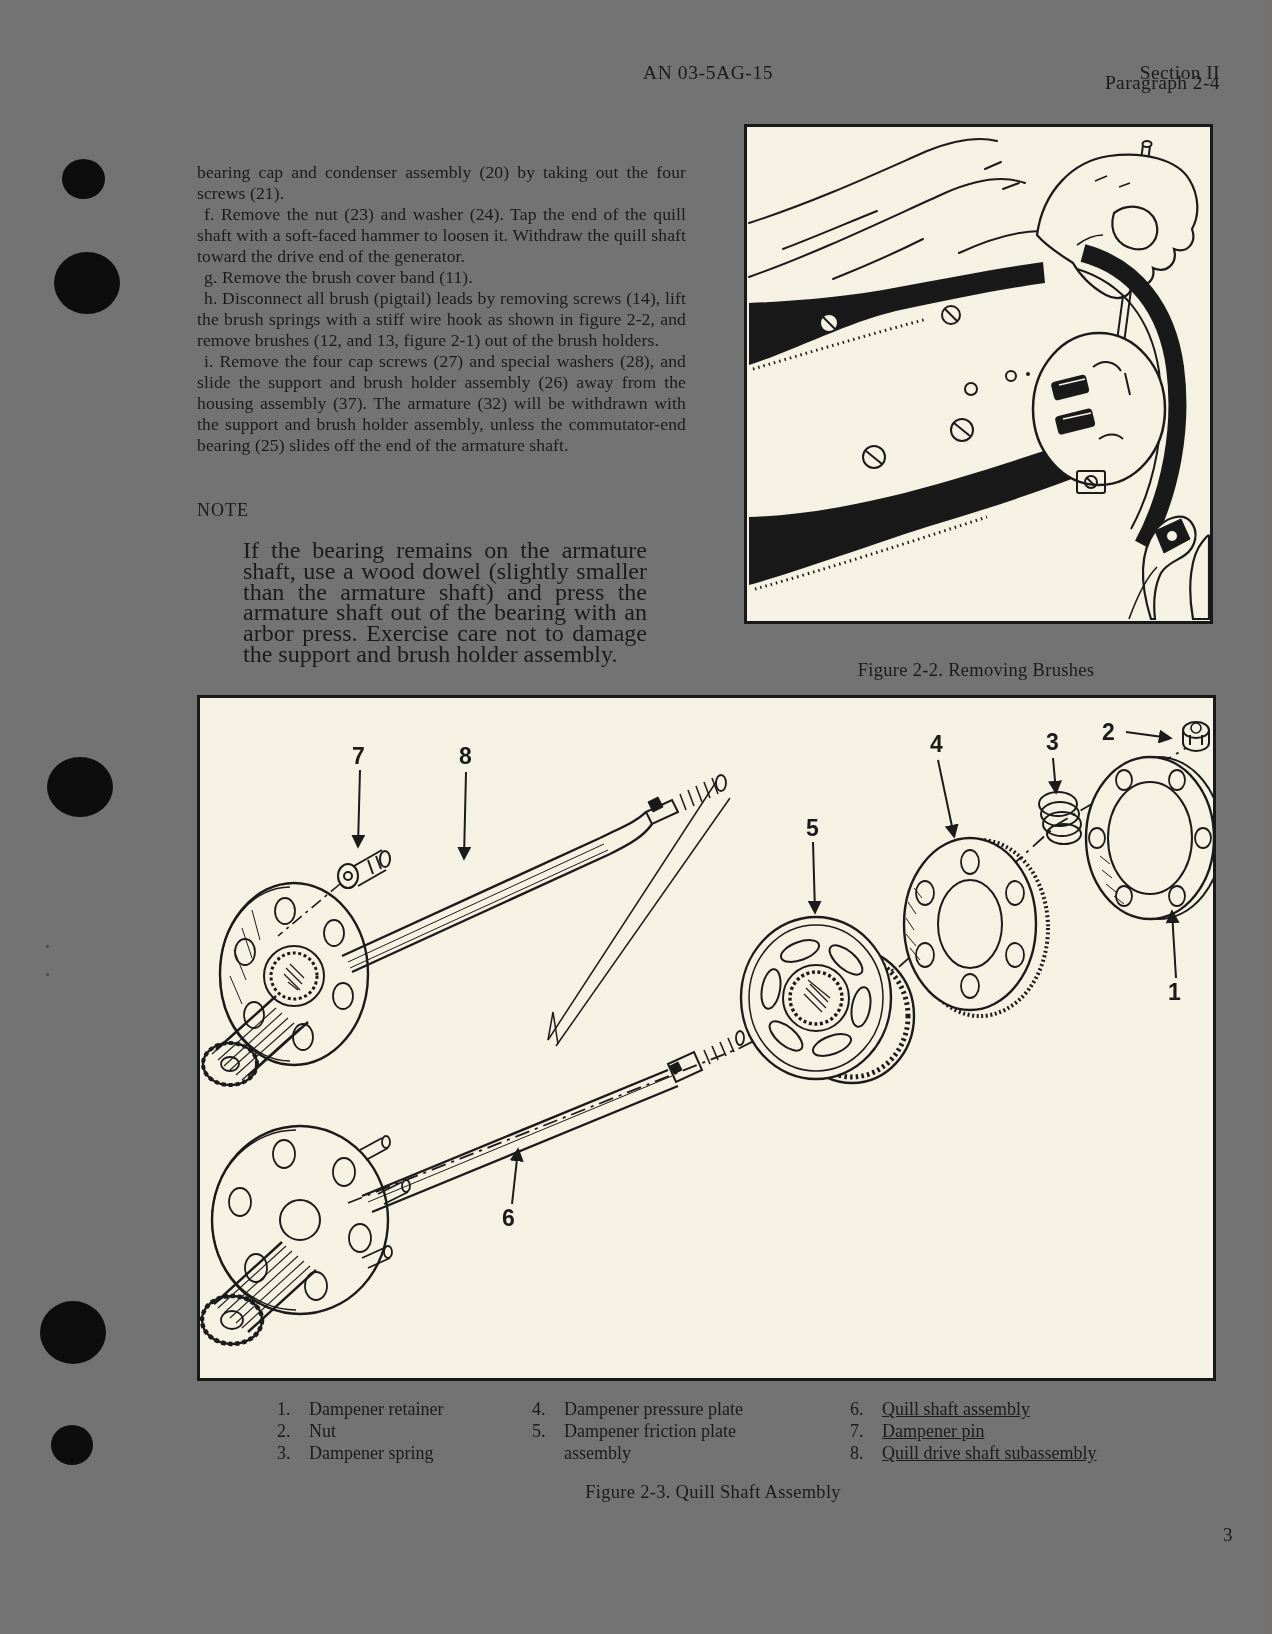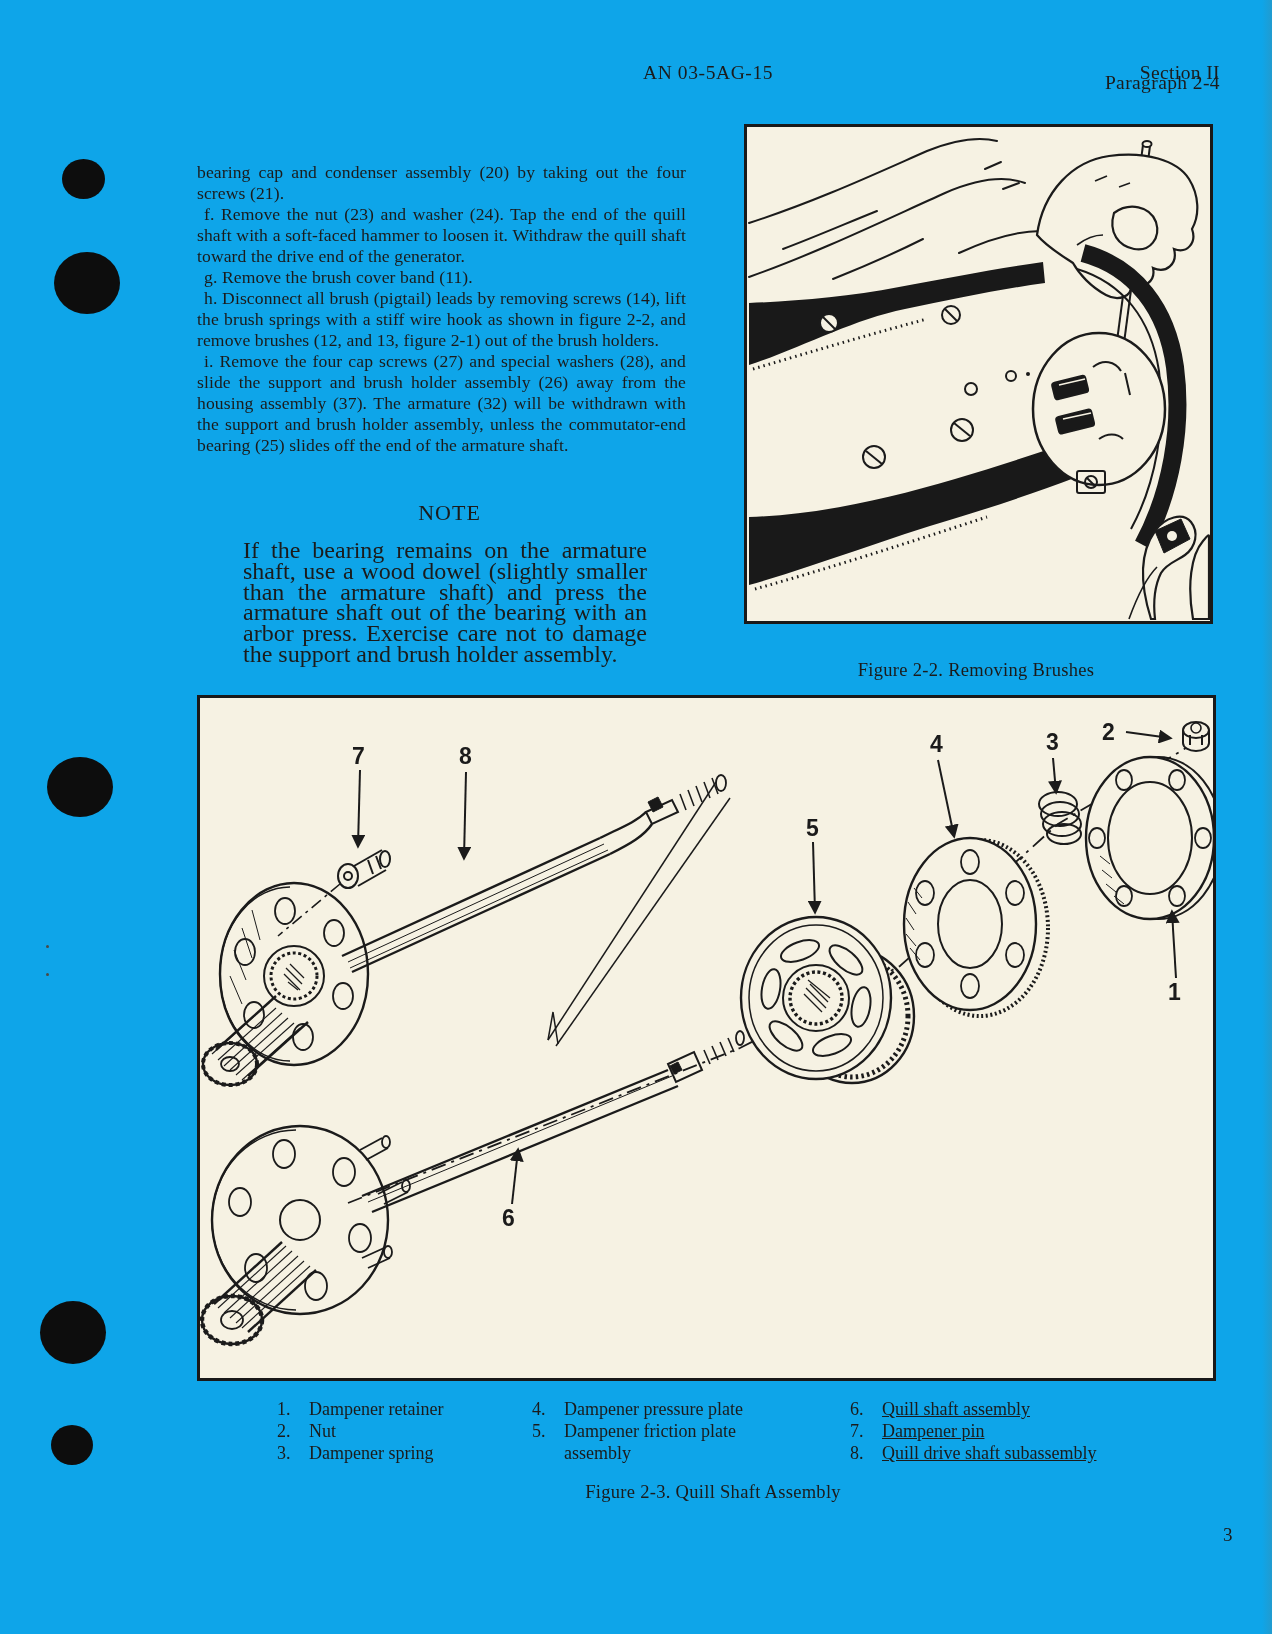--- a/index.html
+++ b/index.html
@@ -1,41 +1,41 @@
 <!DOCTYPE html>
 <html><head>
 <meta charset="utf-8">
 <style>
   html,body{margin:0;padding:0;background:#888;}
   .page{
     position:relative;
     width:1272px;height:1634px;
-    background:#0ea5e9;
+    background:#737373;
     font-family:"Liberation Serif", serif;
     color:#1b1b1b;
     overflow:hidden;
   }
   .page::after{content:"";position:absolute;right:0;top:0;width:10px;height:100%;
     background:linear-gradient(to left, rgba(120,110,90,.18), rgba(0,0,0,0));pointer-events:none;}
   
   .dot{position:absolute;background:#0d0d0d;border-radius:50%;}
   .speck{position:absolute;background:#4a4a46;border-radius:50%;}
   
   .doc-number{position:absolute;left:643px;top:62px;font-size:19.5px;letter-spacing:.6px;}
   .hdr-right{position:absolute;right:52px;text-align:left;font-size:19.5px;letter-spacing:.4px;}
   .hdr-sect{top:62px;} .hdr-para{top:72px;}
   
   .body-col{
     position:absolute;left:197px;top:122px;width:489px;
     font-size:17.6px;line-height:21px;text-align:justify;letter-spacing:.1px;margin-top:40px;
   }
   .body-col p{margin:0;}
   .body-col p.lettered{text-indent:7px;}
-  .note-head{position:absolute;left:197px;top:500px;width:505px;text-align:center;
-    font-size:22px;letter-spacing:1px;}
+  .note-head{position:absolute;left:197px;top:500px;width:505px;
+    font-size:18px;letter-spacing:1px;}
   .note-body{position:absolute;left:243px;top:540px;width:404px;
     font-size:24px;line-height:20.8px;text-align:justify;font-family:Liberation Serif, serif;}
   
   .figbox{position:absolute;border:3px solid #191919;background:#f6f2e3;}
   .fig22{left:744px;top:124px;width:463px;height:494px;}
   .fig23{left:197px;top:695px;width:1013px;height:680px;}
   .caption{position:absolute;font-size:18.5px;letter-spacing:.3px;white-space:nowrap;}
   .cap22{left:744px;top:660px;width:464px;text-align:center;}
   .cap23{left:463px;top:1482px;width:500px;text-align:center;}
   

